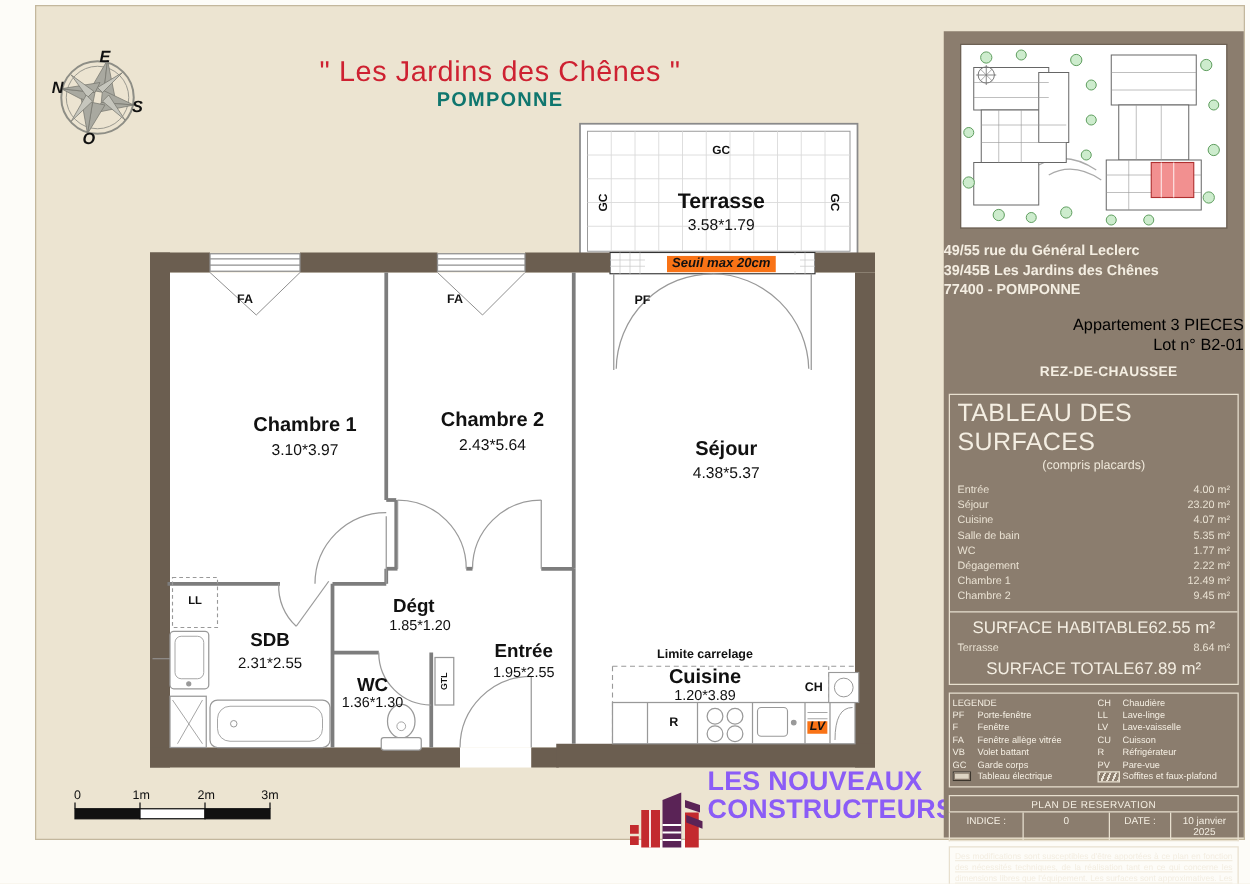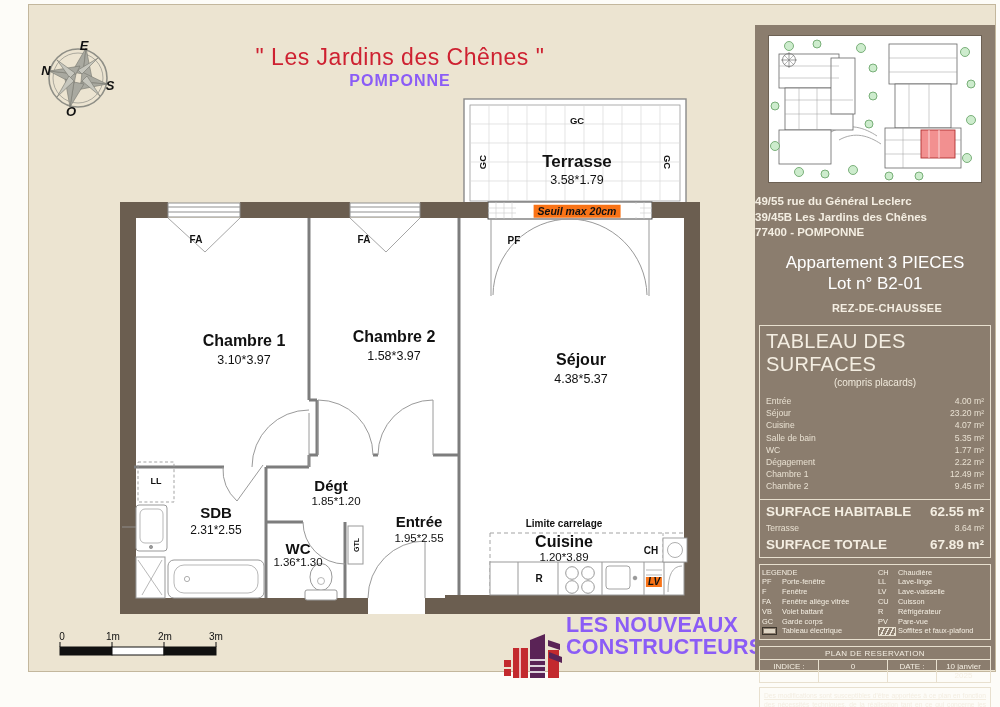--- a/index.html
+++ b/index.html
@@ -5,34 +5,34 @@
   html,body{margin:0;padding:0;}
   body{width:1000px;height:707px;background:#fdfcf8;font-family:"Liberation Sans",sans-serif;position:relative;overflow:hidden;}
   .sheet{position:absolute;left:28px;top:4px;width:966px;height:666px;background:#ece4d1;border:1px solid #c3b79d;}
   svg.overlay{position:absolute;left:0;top:0;width:1000px;height:707px;pointer-events:none;}
   .lbl{position:absolute;transform:translate(-50%,-50%);white-space:nowrap;color:#111;line-height:1;}
   .b{font-weight:bold;}
   .rot-l{transform:translate(-50%,-50%) rotate(-90deg);}
   .rot-r{transform:translate(-50%,-50%) rotate(90deg);}
   .chip{background:#f97316;padding:1px 4px;font-style:italic;}
   .title-red{color:#ce2131;font-size:23px;letter-spacing:0.5px;}
-  .title-city{color:#8b5cf6;font-size:16px;font-weight:bold;letter-spacing:1px;}
+  .title-city{color:#0f766e;font-size:16px;font-weight:bold;letter-spacing:1px;}
   
   .panel{position:absolute;left:755px;top:25px;width:240px;height:645px;background:#8b7d6e;color:#f4eee2;}
   .map-wrap{margin:11px 14px 0 14px;width:212px;height:146px;background:#fff;outline:1px solid #6d6154;}
   .addr{margin-top:12px;text-align:left;font-weight:bold;font-size:11.5px;line-height:1.35;}
-  .apt{margin-top:11px;text-align:center;font-size:17px;line-height:1.25;color:#ffffff;}
+  .apt{margin-top:11px;text-align:right;font-size:13px;line-height:1.25;color:#000000;}
   .rdc{margin-top:8px;text-align:center;font-weight:bold;font-size:11px;letter-spacing:0.3px;padding-left:24px;}
   .surf{margin:11px 4px 0 4px;border:1px solid #e8e0cf;padding:4px 6px 5px 6px;}
   .surf-title{text-align:left;font-weight:normal;font-size:20px;letter-spacing:0.3px;}
   .surf-sub{text-align:center;font-size:10px;margin-top:1px;color:#efe8da;}
   .srow{display:flex;justify-content:space-between;font-size:8.6px;line-height:1.42;color:#e9e1d2;}
   .srows{margin-top:7px;}
   .sep{border-top:1px solid #e8e0cf;margin:6px -6px 4px -6px;}
-  .bigrow{display:flex;justify-content:space-between;font-weight:bold;font-size:13.5px;align-items:baseline;}
+  .bigrow{display:flex;justify-content:center;font-weight:normal;font-size:13.5px;align-items:baseline;}
   .midrow{display:flex;justify-content:space-between;font-size:8.6px;color:#e9e1d2;margin:4px 0;}
   .legend{margin:6px 4px 0 4px;border:1px solid #e8e0cf;padding:3px 2px;font-size:7.4px;}
   .lg-grid{display:grid;grid-template-columns:16px 92px 16px auto;column-gap:4px;row-height:9px;line-height:1.32;}
   .elec-ic{display:inline-block;width:13px;height:6px;background:#ded5c4;border:1px solid #3c352c;box-shadow:inset 0 0 0 1px #8b7d6e;vertical-align:middle;}
   .soff-ic{display:inline-block;width:16px;height:7px;border:1px solid #e8e0cf;vertical-align:middle;background:repeating-linear-gradient(115deg,rgba(244,238,226,0.9) 0 1.5px,rgba(244,238,226,0) 1.5px 4px);}
   .resv{margin:6px 4px 0 4px;font-size:8px;}
   .resv-title{border:1px solid #e8e0cf;text-align:center;padding:1.5px 0;letter-spacing:0.4px;}
   .resv-row{display:flex;border:1px solid #e8e0cf;border-top:none;}
   .resv-cell{padding:2px 3px;border-right:1px solid #e8e0cf;text-align:center;}
   .resv-cell:last-child{border-right:none;}
@@ -247,21 +247,21 @@
 <div class="lbl" style="left:577px;top:180px;font-size:12.5px;">3.58*1.79</div>
 <div class="lbl b chip" style="left:577px;top:211px;font-size:10.5px;">Seuil max 20cm</div>
 
 <div class="lbl b" style="left:196px;top:240px;font-size:10px;">FA</div>
 <div class="lbl b" style="left:364px;top:240px;font-size:10px;">FA</div>
 <div class="lbl b" style="left:514px;top:241px;font-size:10px;">PF</div>
 
 <div class="lbl b" style="left:244px;top:341px;font-size:16px;">Chambre 1</div>
 <div class="lbl" style="left:244px;top:360px;font-size:12.5px;">3.10*3.97</div>
 <div class="lbl b" style="left:394px;top:337px;font-size:16px;">Chambre 2</div>
-<div class="lbl" style="left:394px;top:356px;font-size:12.5px;">1.58*3.97</div>
+<div class="lbl" style="left:394px;top:356px;font-size:12.5px;">2.43*5.64</div>
 <div class="lbl b" style="left:581px;top:360px;font-size:16px;">Séjour</div>
 <div class="lbl" style="left:581px;top:379px;font-size:12.5px;">4.38*5.37</div>
 
 <div class="lbl b" style="left:156px;top:481px;font-size:9px;">LL</div>
 <div class="lbl b" style="left:216px;top:512px;font-size:15px;">SDB</div>
 <div class="lbl" style="left:216px;top:530px;font-size:12px;">2.31*2.55</div>
 <div class="lbl b" style="left:298px;top:548px;font-size:15px;">WC</div>
 <div class="lbl" style="left:298px;top:563px;font-size:11.5px;">1.36*1.30</div>
 <div class="lbl b" style="left:331px;top:485px;font-size:15px;">Dégt</div>
 <div class="lbl" style="left:336px;top:502px;font-size:11.5px;">1.85*1.20</div>

